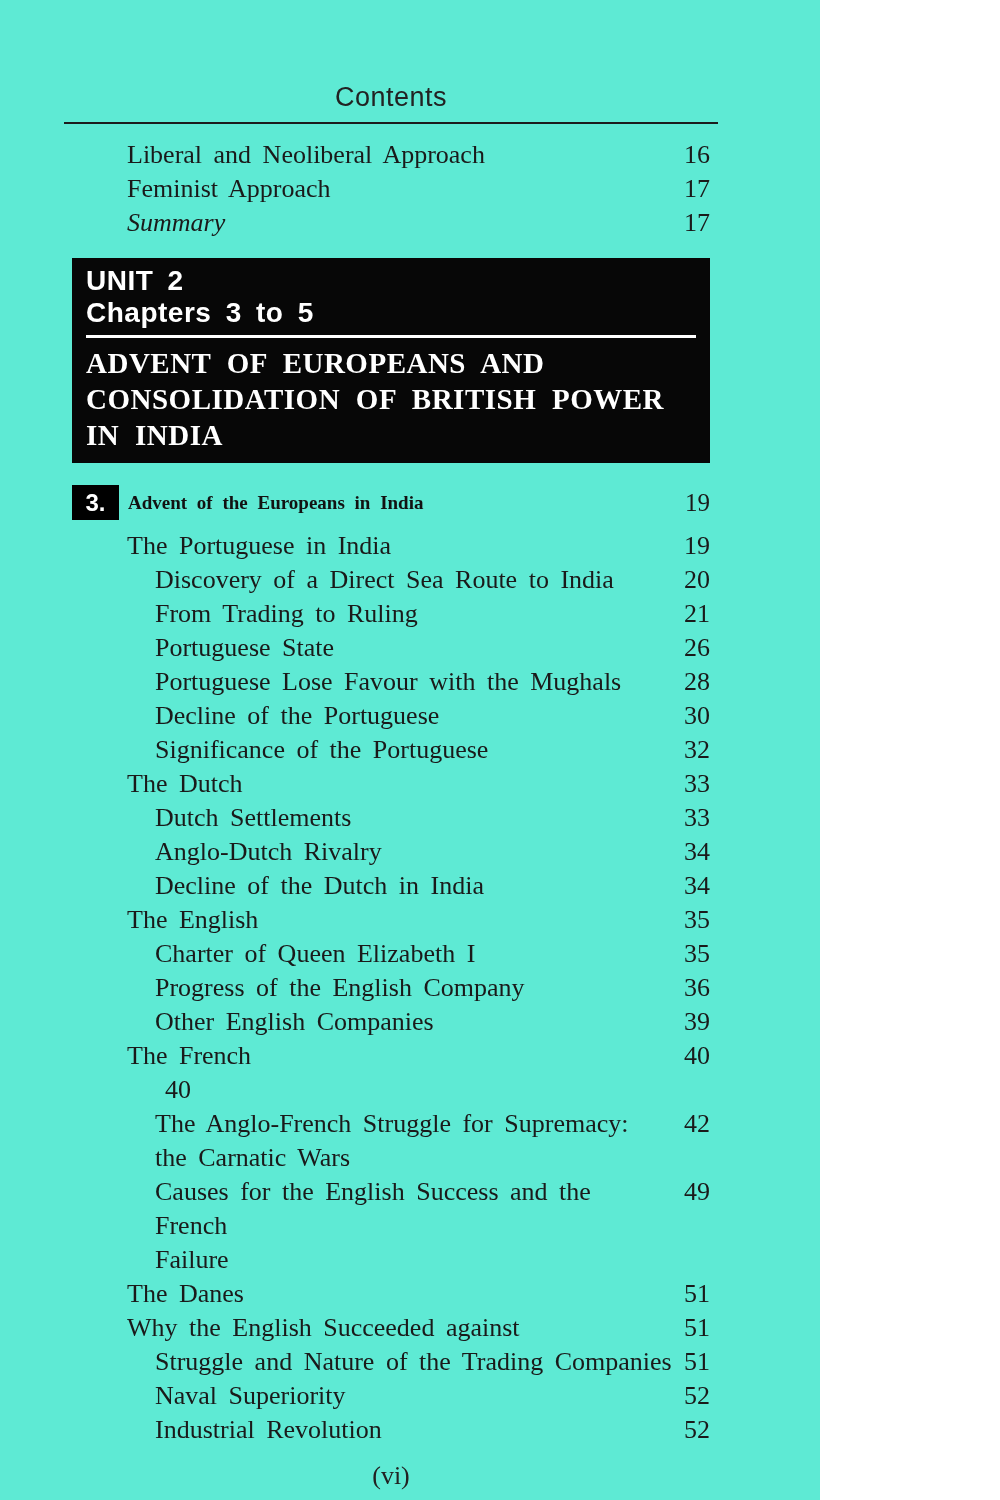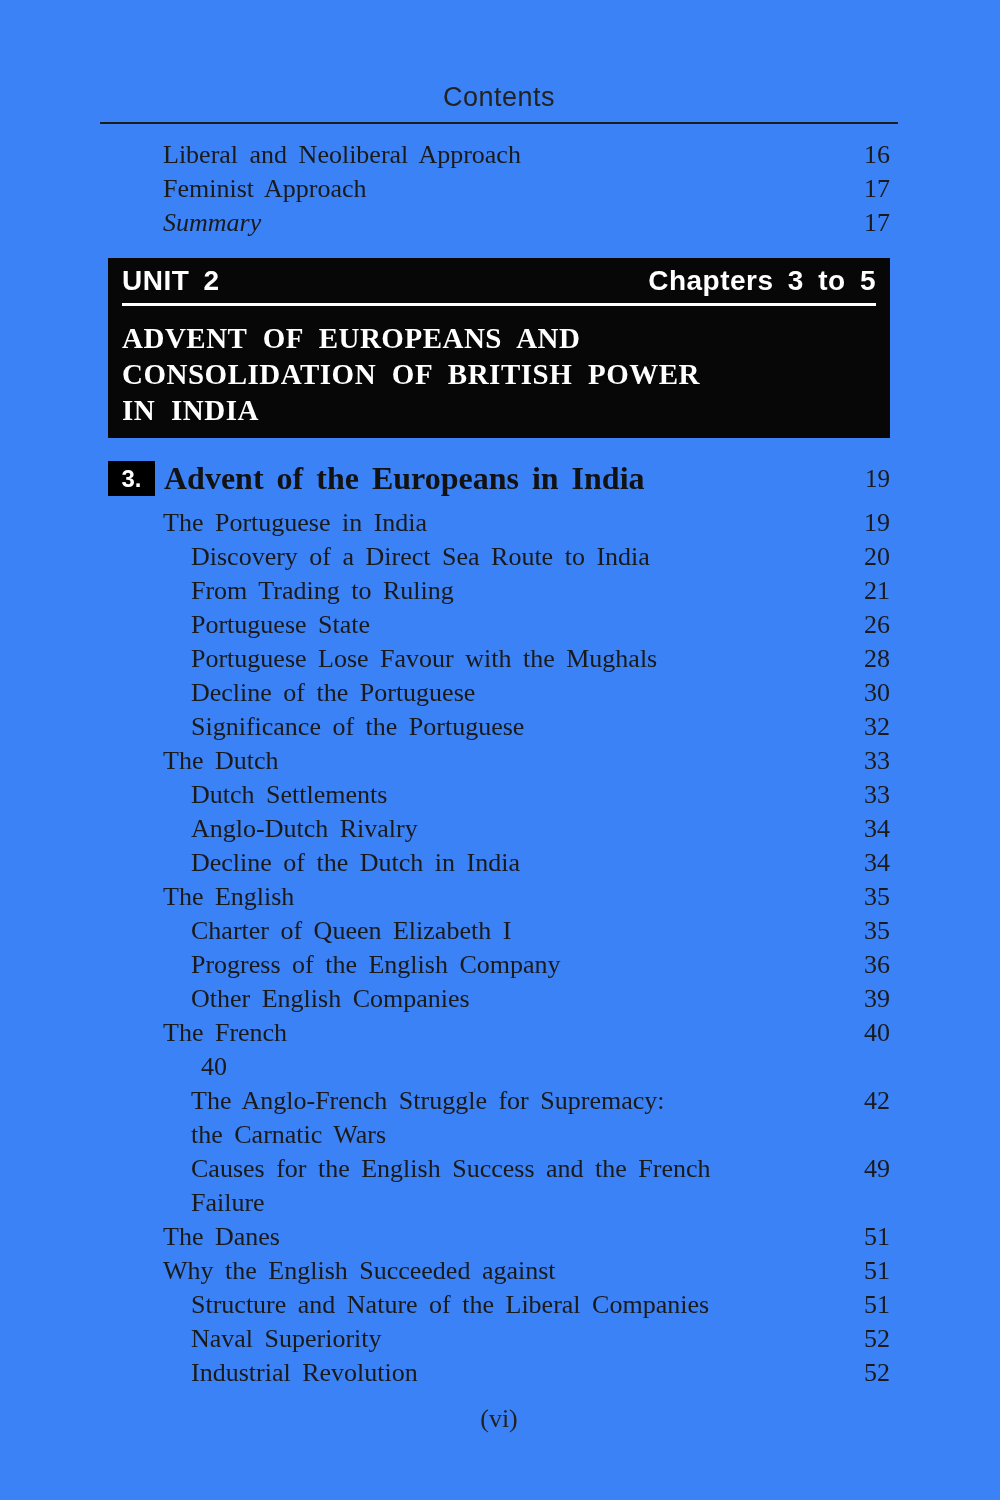--- a/index.html
+++ b/index.html
@@ -5,24 +5,24 @@
   html, body { margin: 0; padding: 0; }
   body {
     width: 1000px; height: 1500px;
     background: #ffffff;
     color: #1a1a1a;
     font-family: "Liberation Serif", serif;
     -webkit-font-smoothing: antialiased;
   }
   .page {
     position: relative;
-    width: 1000px; height: 1500px;
+    width: 820px; height: 1500px;
     box-sizing: border-box;
-    padding: 82px 110px 0 108px;
-    background: #3b82f6;
+    padding: 82px 110px 0 72px;
+    background: #5eead4;
     overflow: hidden;
   }
   .page-title {
     text-align: center;
     font-family: "Liberation Sans", sans-serif;
     font-size: 27px;
     font-weight: 400;
     color: #222222;
     letter-spacing: 0.5px;
   }
@@ -47,33 +47,33 @@
   .entry-page { flex: 0 0 auto; text-align: right; padding-left: 10px; }
 
   .unit-banner {
     margin-top: 18px;
     background: #070707;
     color: #ffffff;
     padding: 7px 14px 10px 14px;
   }
   .banner-head {
     display: flex;
-    justify-content: space-between;
     align-items: baseline;
     font-family: "Liberation Sans", sans-serif;
     font-weight: 700;
     font-size: 28px;
     line-height: 32px;
     letter-spacing: 0.5px;
     word-spacing: 6px;
     border-bottom: 3px solid #ffffff;
     padding-bottom: 6px;
+    flex-direction: column;
   }
   .banner-title {
-    margin-top: 14px;
+    margin-top: 7px;
     font-family: "Liberation Serif", serif;
     font-weight: 700;
     font-size: 29px;
     line-height: 36px;
     letter-spacing: 0.5px;
     word-spacing: 8px;
   }
   .chapter-heading {
     margin-top: 22px;
     display: flex;
@@ -88,21 +88,21 @@
     font-family: "Liberation Sans", sans-serif;
     font-weight: 700;
     font-size: 24px;
     width: 47px;
     height: 35px;
     box-sizing: border-box;
   }
   .chapter-title {
     margin-left: 9px;
     font-weight: 700;
-    font-size: 32px;
+    font-size: 19px;
     word-spacing: 5px;
     color: #121212;
   }
   .chapter-page {
     margin-left: auto;
     font-size: 25px;
   }
   .chapter-entries { margin-top: 9px; }
   .folio {
     margin-top: 14px;
@@ -239,21 +239,21 @@
       </div>
       <div class="toc-row lvl1">
         <span class="entry-label">The Danes</span>
         <span class="entry-page">51</span>
       </div>
       <div class="toc-row lvl1">
         <span class="entry-label">Why the English Succeeded against</span>
         <span class="entry-page">51</span>
       </div>
       <div class="toc-row lvl2">
-        <span class="entry-label">Structure and Nature of the Liberal Companies</span>
+        <span class="entry-label">Struggle and Nature of the Trading Companies</span>
         <span class="entry-page">51</span>
       </div>
       <div class="toc-row lvl2">
         <span class="entry-label">Naval Superiority</span>
         <span class="entry-page">52</span>
       </div>
       <div class="toc-row lvl2">
         <span class="entry-label">Industrial Revolution</span>
         <span class="entry-page">52</span>
       </div>

